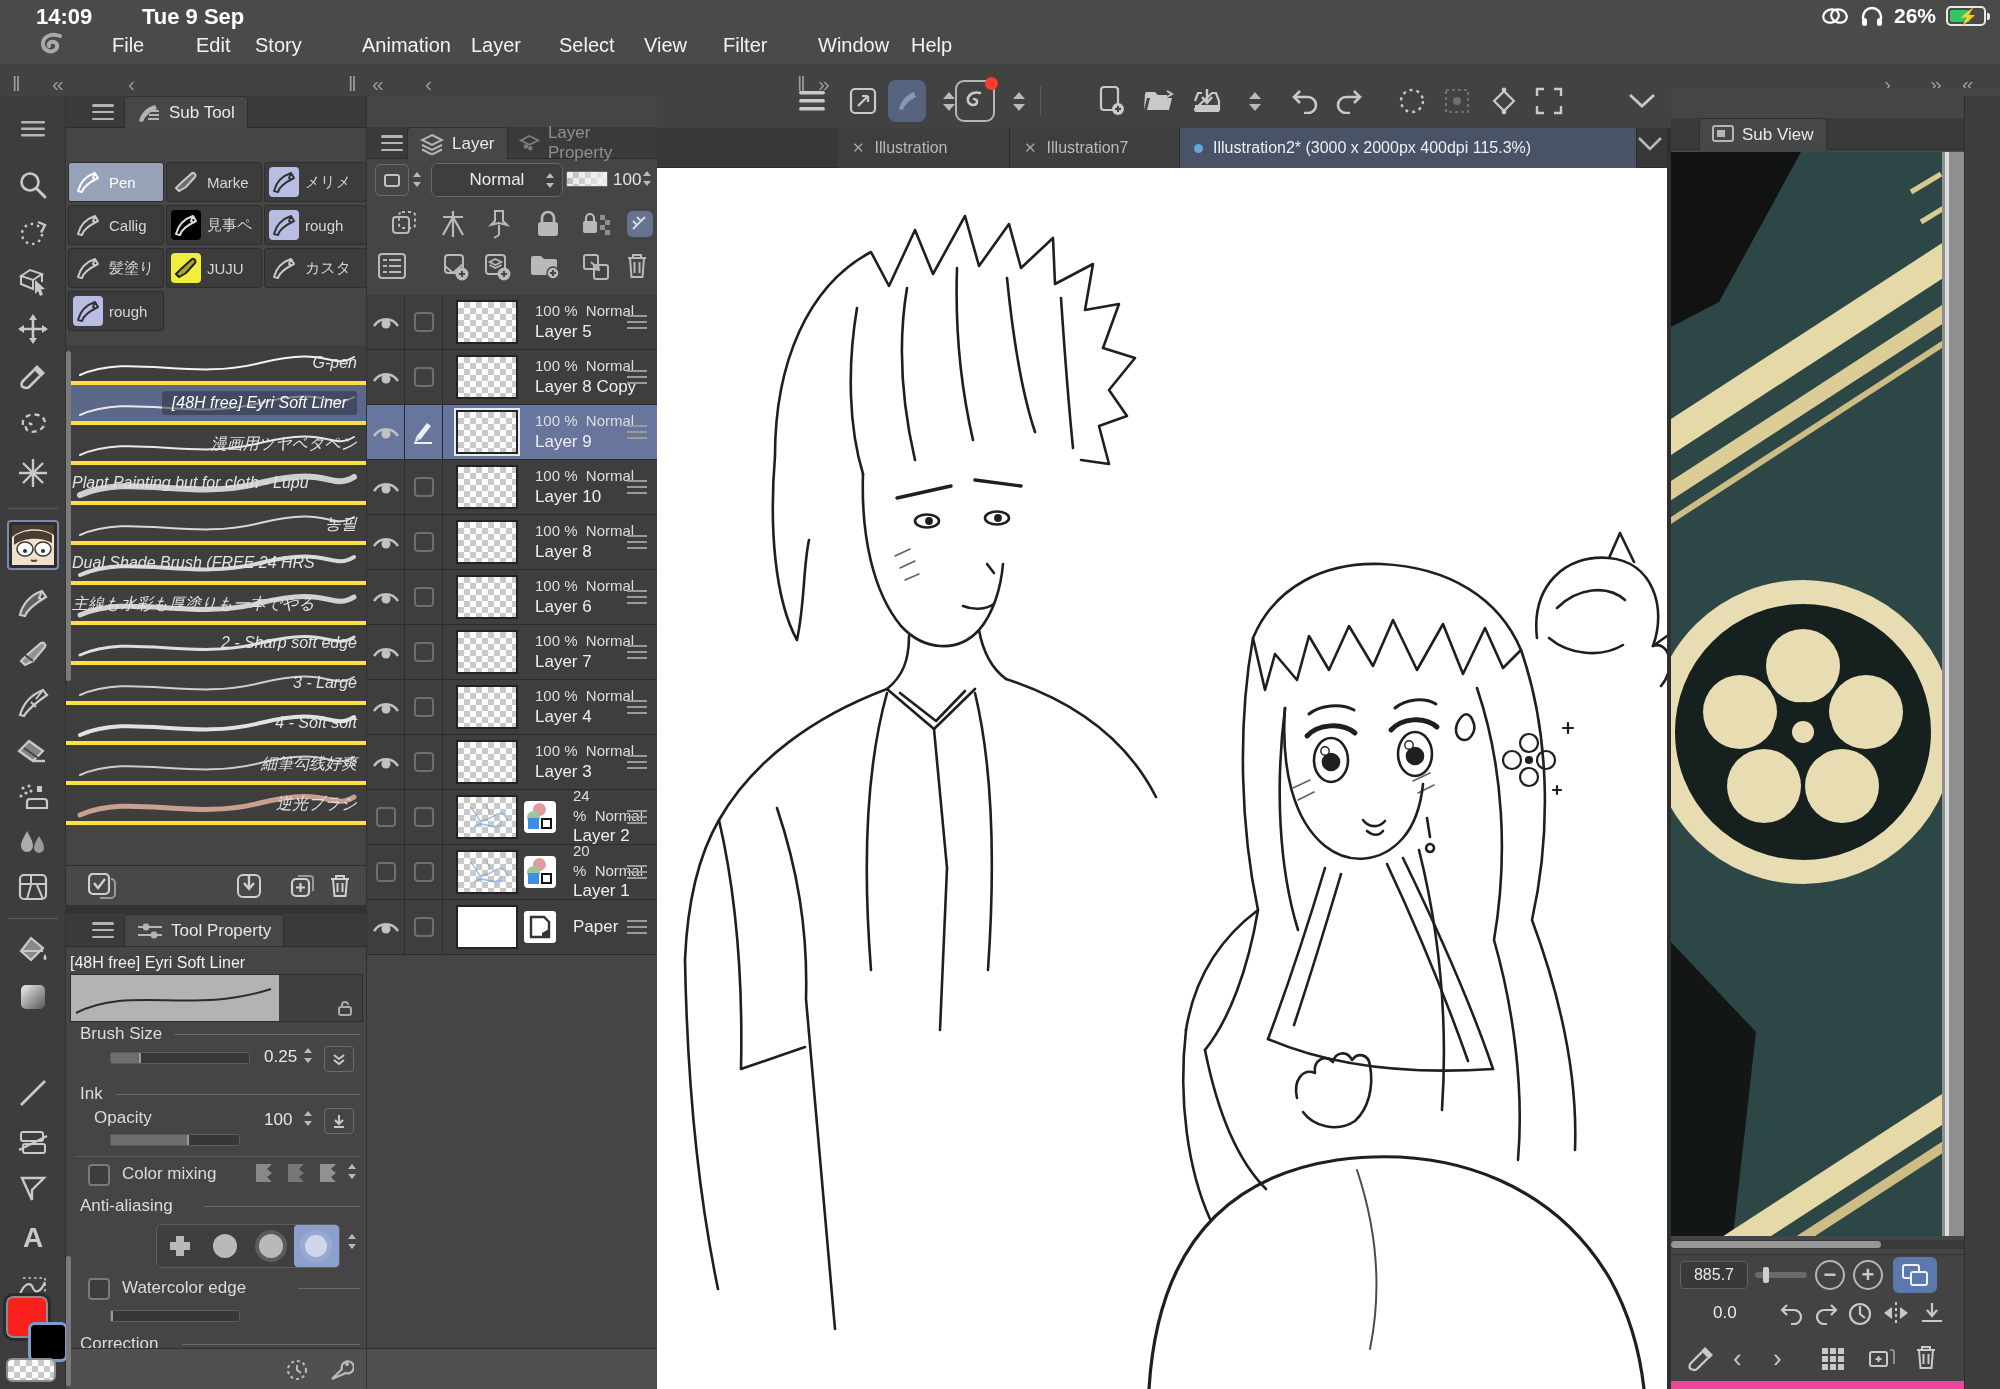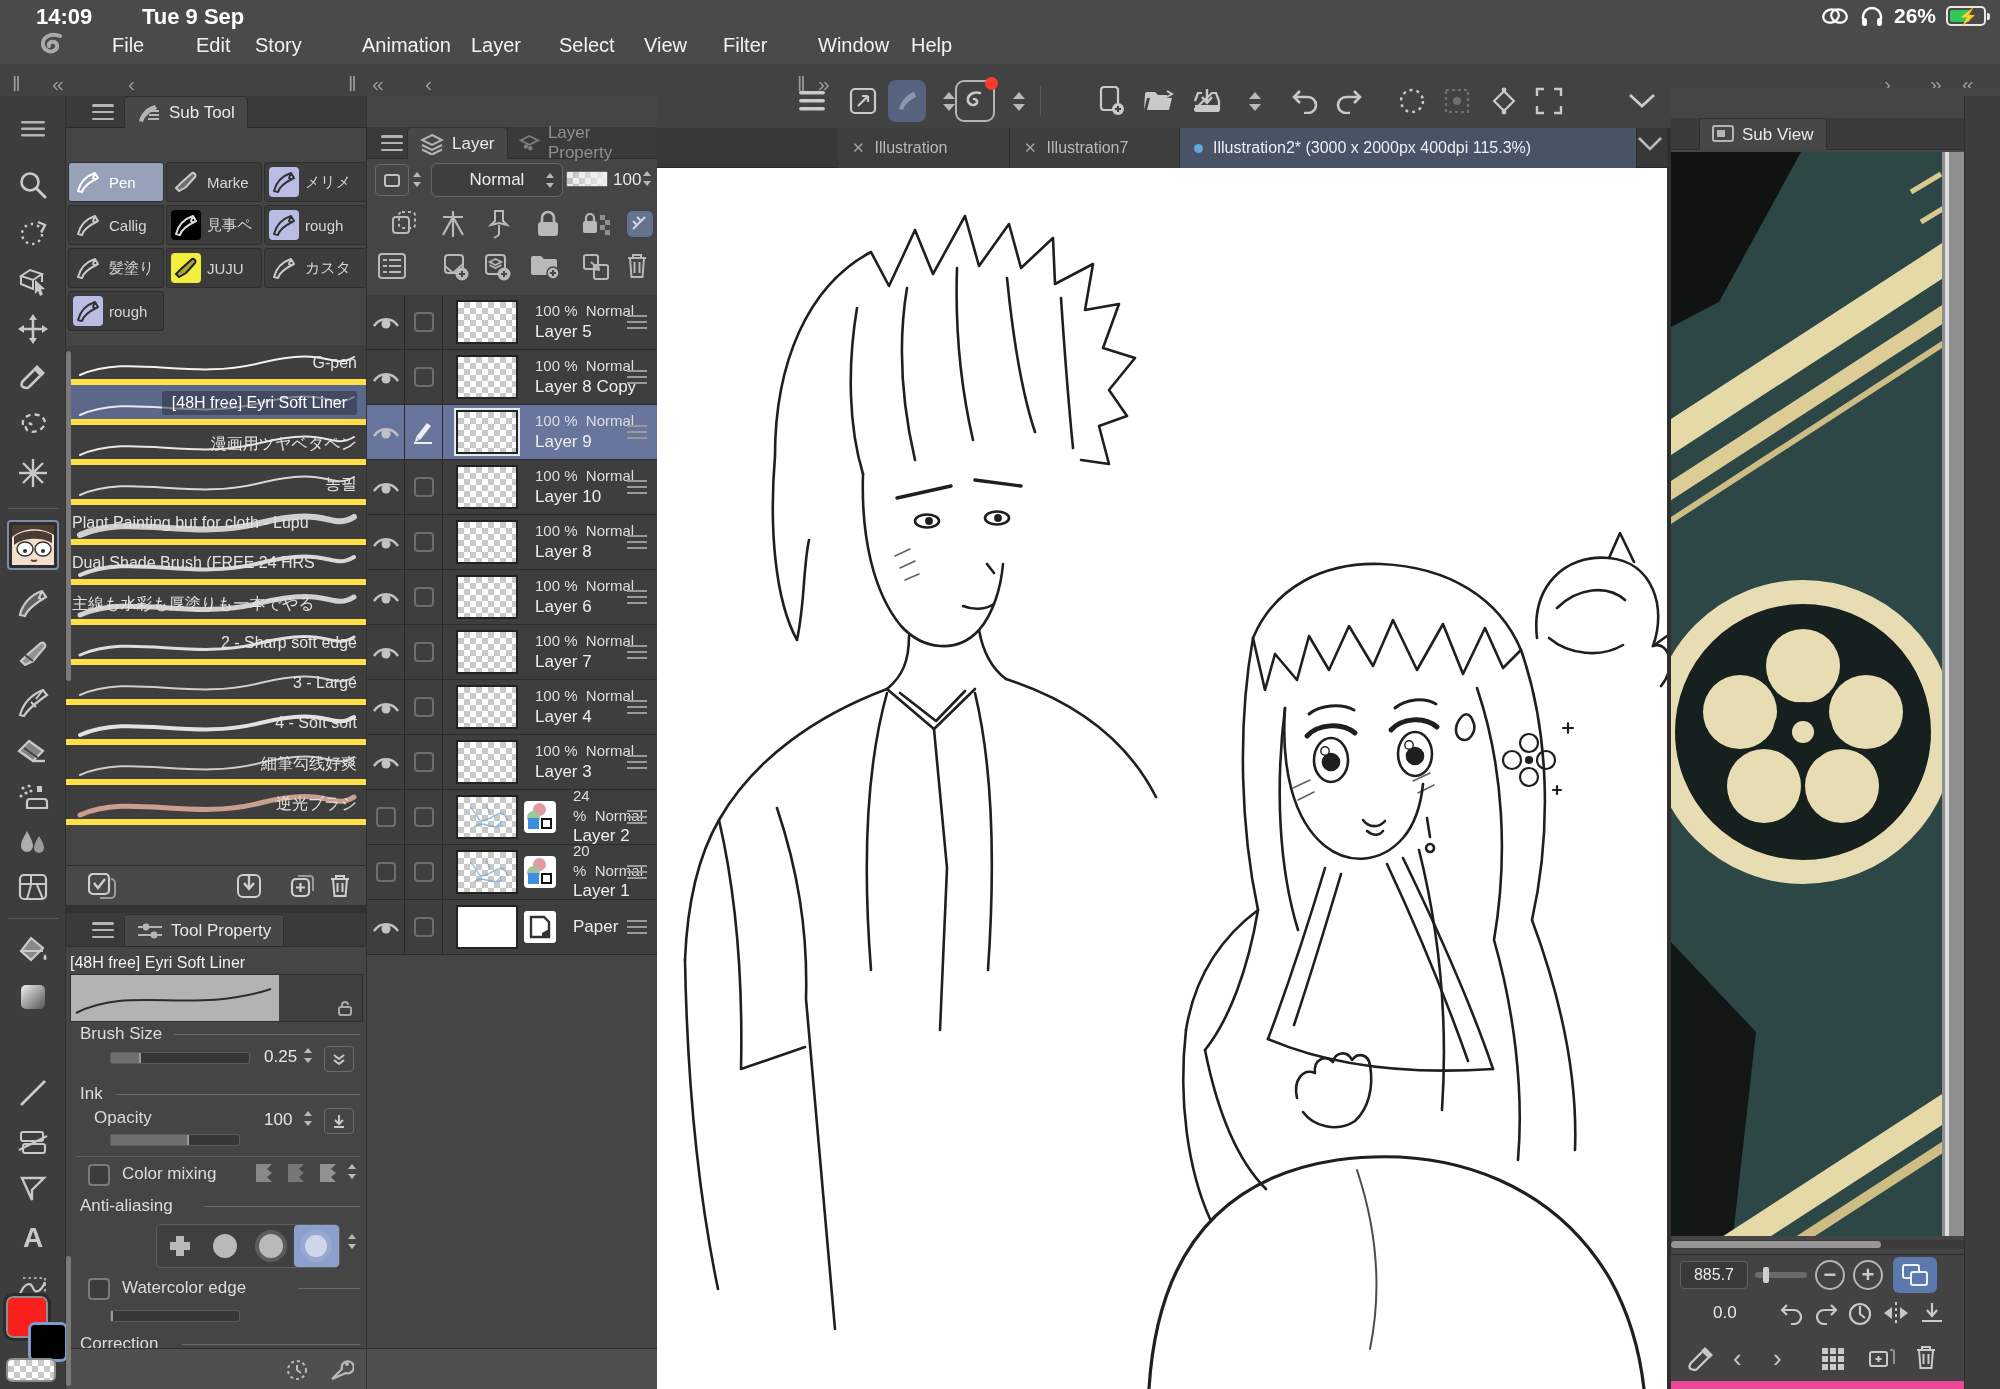--- a/index.html
+++ b/index.html
@@ -46,21 +46,21 @@
   .hamb b{height:2.5px;background:#b5b5b5;border-radius:2px;}
   
   #lpanel{left:66px;top:96px;width:301px;height:1293px;background:#454545;overflow:hidden;border-right:1px solid #313131;}
   #subtool-grid{position:absolute;left:2px;top:66px;width:299px;}
   .st-btn{position:absolute;height:40px;width:96px;background:#3c3c3c;border:1px solid #2e2e2e;border-radius:3px;display:flex;align-items:center;gap:6px;padding:0 4px;overflow:hidden;}
   .st-btn.sel{background:#97a1b8;}
   .st-btn.sel .st-label{color:#fff;}
   .st-tile{flex:0 0 30px;height:30px;border-radius:4px;display:flex;align-items:center;justify-content:center;}
   .st-label{font-size:15px;color:#d6d6d6;white-space:nowrap;}
   #brush-list{position:absolute;left:0;top:249px;width:301px;}
-  .brush-row{position:relative;height:40px;background:#3e3e3e;border-bottom:6px solid #fde047;overflow:hidden;}
+  .brush-row{position:relative;height:40px;background:#3e3e3e;border-bottom:4px solid #fde047;overflow:hidden;font-style:italic;}
   .brush-row .stroke{position:absolute;left:4px;top:2px;}
   .brush-label{position:absolute;top:9px;font-size:16px;color:#e2e2e2;white-space:nowrap;}
   .brush-row.sel{background:#5c688a;}
   .brush-row.sel .brush-label{background:rgba(45,49,66,.55);border-radius:3px;padding:3px 10px;top:6px;color:#fff;}
   #brush-scroll{left:0;top:255px;width:5px;height:330px;background:#7a7a7a;border-radius:3px;}
   #brush-footer{left:0;top:769px;width:301px;height:40px;background:#484848;border-top:1px solid #2a2a2a;}
   .bf-icon{position:absolute;top:7px;}
   #lp-divider{left:0;top:809px;width:301px;height:8px;background:#323232;}
   
   .sect-label{position:absolute;font-size:17px;color:#dcdcdc;white-space:nowrap;}
@@ -563,29 +563,29 @@
           <span class="brush-label" style="right: 10px;">[48H free] Eyri Soft Liner</span>
         </div>
         <div class="brush-row">
           <svg class="stroke" width="290" height="36">
             <path d="M10,28 C60,6 120,34 190,16 S260,24 284,10" stroke="#e8e8e8" stroke-width="2" fill="none" stroke-linecap="round"></path>
           </svg>
           <span class="brush-label" style="right: 10px;">漫画用ツヤベタペン</span>
         </div>
         <div class="brush-row">
           <svg class="stroke" width="290" height="36">
-            <path d="M10,28 C60,6 120,34 190,16 S260,24 284,10" stroke="#d8d8d8" stroke-width="2" fill="none" stroke-linecap="round"></path>
-          </svg>
-          <span class="brush-label" style="right: 10px;">농필</span>
+            <path d="M10,28 C60,6 120,34 190,16 S260,24 284,10" stroke="#cfcfcf" stroke-width="6" fill="none" stroke-linecap="round"></path>
+          </svg>
+          <span class="brush-label" style="left: 6px;">Plant Painting but for cloth - Lupu</span>
         </div>
         <div class="brush-row">
           <svg class="stroke" width="290" height="36">
-            <path d="M10,28 C60,6 120,34 190,16 S260,24 284,10" stroke="#cfcfcf" stroke-width="6" fill="none" stroke-linecap="round"></path>
-          </svg>
-          <span class="brush-label" style="left: 6px;">Plant Painting but for cloth - Lupu</span>
+            <path d="M10,28 C60,6 120,34 190,16 S260,24 284,10" stroke="#d8d8d8" stroke-width="2" fill="none" stroke-linecap="round"></path>
+          </svg>
+          <span class="brush-label" style="right: 10px;">농필</span>
         </div>
         <div class="brush-row">
           <svg class="stroke" width="290" height="36">
             <path d="M10,28 C60,6 120,34 190,16 S260,24 284,10" stroke="#d8d8d8" stroke-width="4" fill="none" stroke-linecap="round"></path>
           </svg>
           <span class="brush-label" style="left: 6px;">Dual Shade Brush (FREE 24 HRS</span>
         </div>
         <div class="brush-row">
           <svg class="stroke" width="290" height="36">
             <path d="M10,28 C60,6 120,34 190,16 S260,24 284,10" stroke="#d2d2d2" stroke-width="5" fill="none" stroke-linecap="round"></path>

